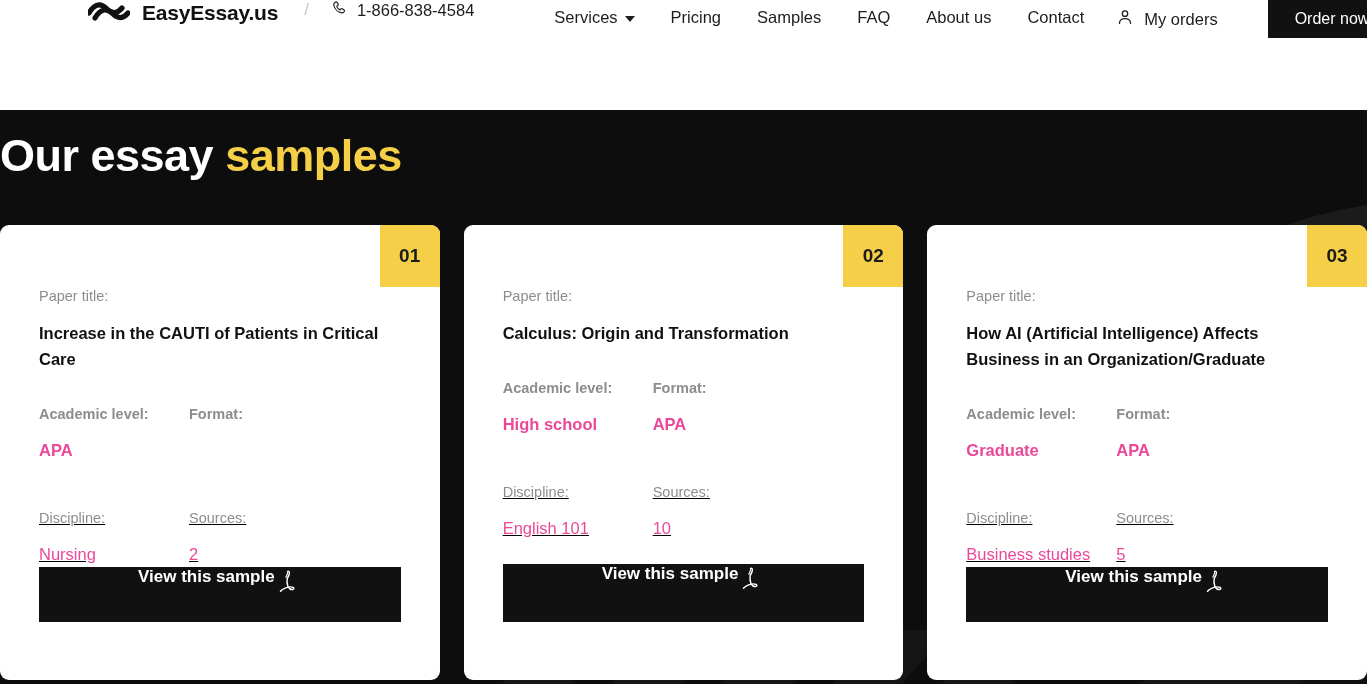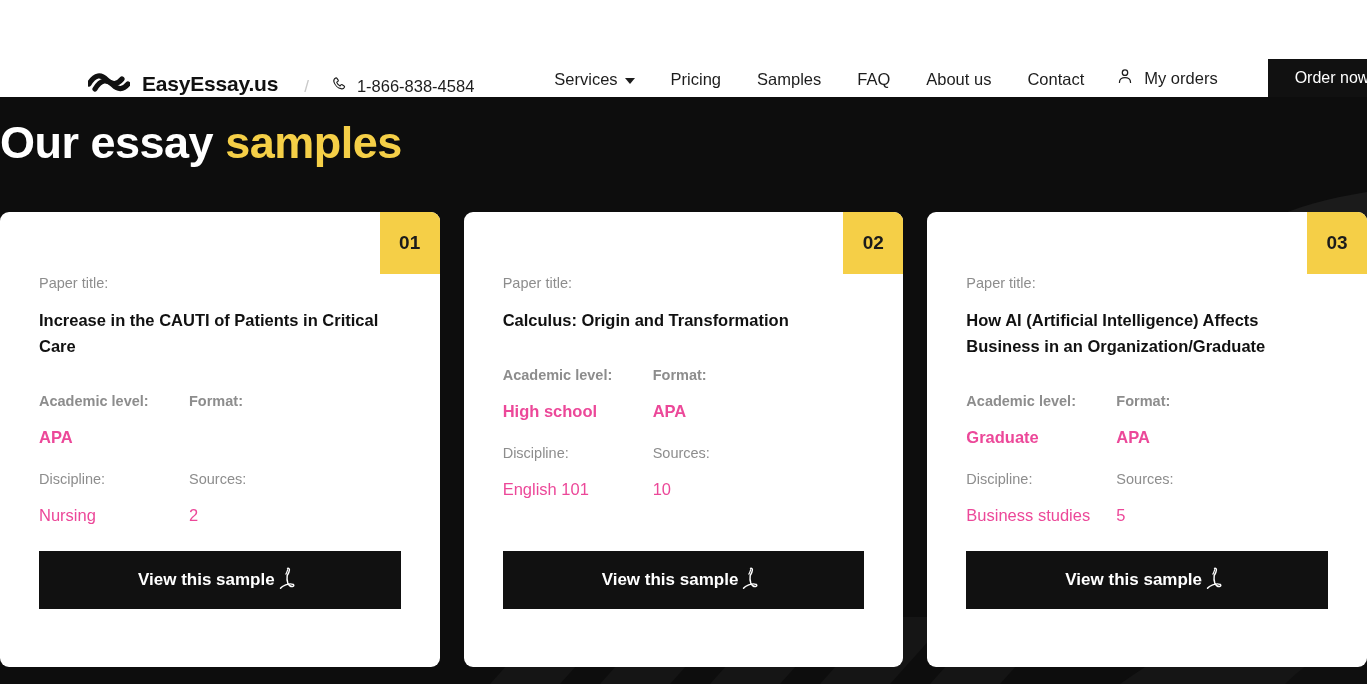--- a/index.html
+++ b/index.html
@@ -11,24 +11,24 @@
   }
 
   body {
     font-family: "Liberation Sans", sans-serif;
     background: #0d0d0d;
     -webkit-font-smoothing: antialiased;
   }
 
   
   .site-header {
-    height: 97px;
+    height: 110px;
     background: #ffffff;
     display: flex;
-    align-items: flex-end;
+    align-items: flex-start;
     padding: 0 62px 0 88px;
     position: relative;
     z-index: 20;
   }
 
   .brand {
     display: flex;
     align-items: center;
     gap: 12px;
     text-decoration: none;
@@ -202,36 +202,36 @@
   }
 
   .meta-value {
     font-size: 16.5px;
     color: #ec4899;
     line-height: 1.58;
     margin-top: 13px;
   }
 
   .block-gap-a { margin-top: 32px; font-weight: bold; }
-  .block-gap-b { margin-top: 20px; }
+  .block-gap-b { margin-top: 46px; text-decoration: underline; }
 
   .view-btn {
     margin-top: auto;
     margin-bottom: 58px;
     background: #111111;
     color: #ffffff;
     border: none;
     font-family: "Liberation Sans", sans-serif;
     font-size: 17px;
     font-weight: bold;
     height: 58px;
     width: 100%;
     cursor: pointer;
     display: flex;
-    align-items: center;
+    align-items: flex-start;
     justify-content: center;
     gap: 1px;
   }
 
   .pdf-glyph { display: block; margin-top: 2px; }
 </style>
 </head>
 <body>
 
 <header class="site-header">

